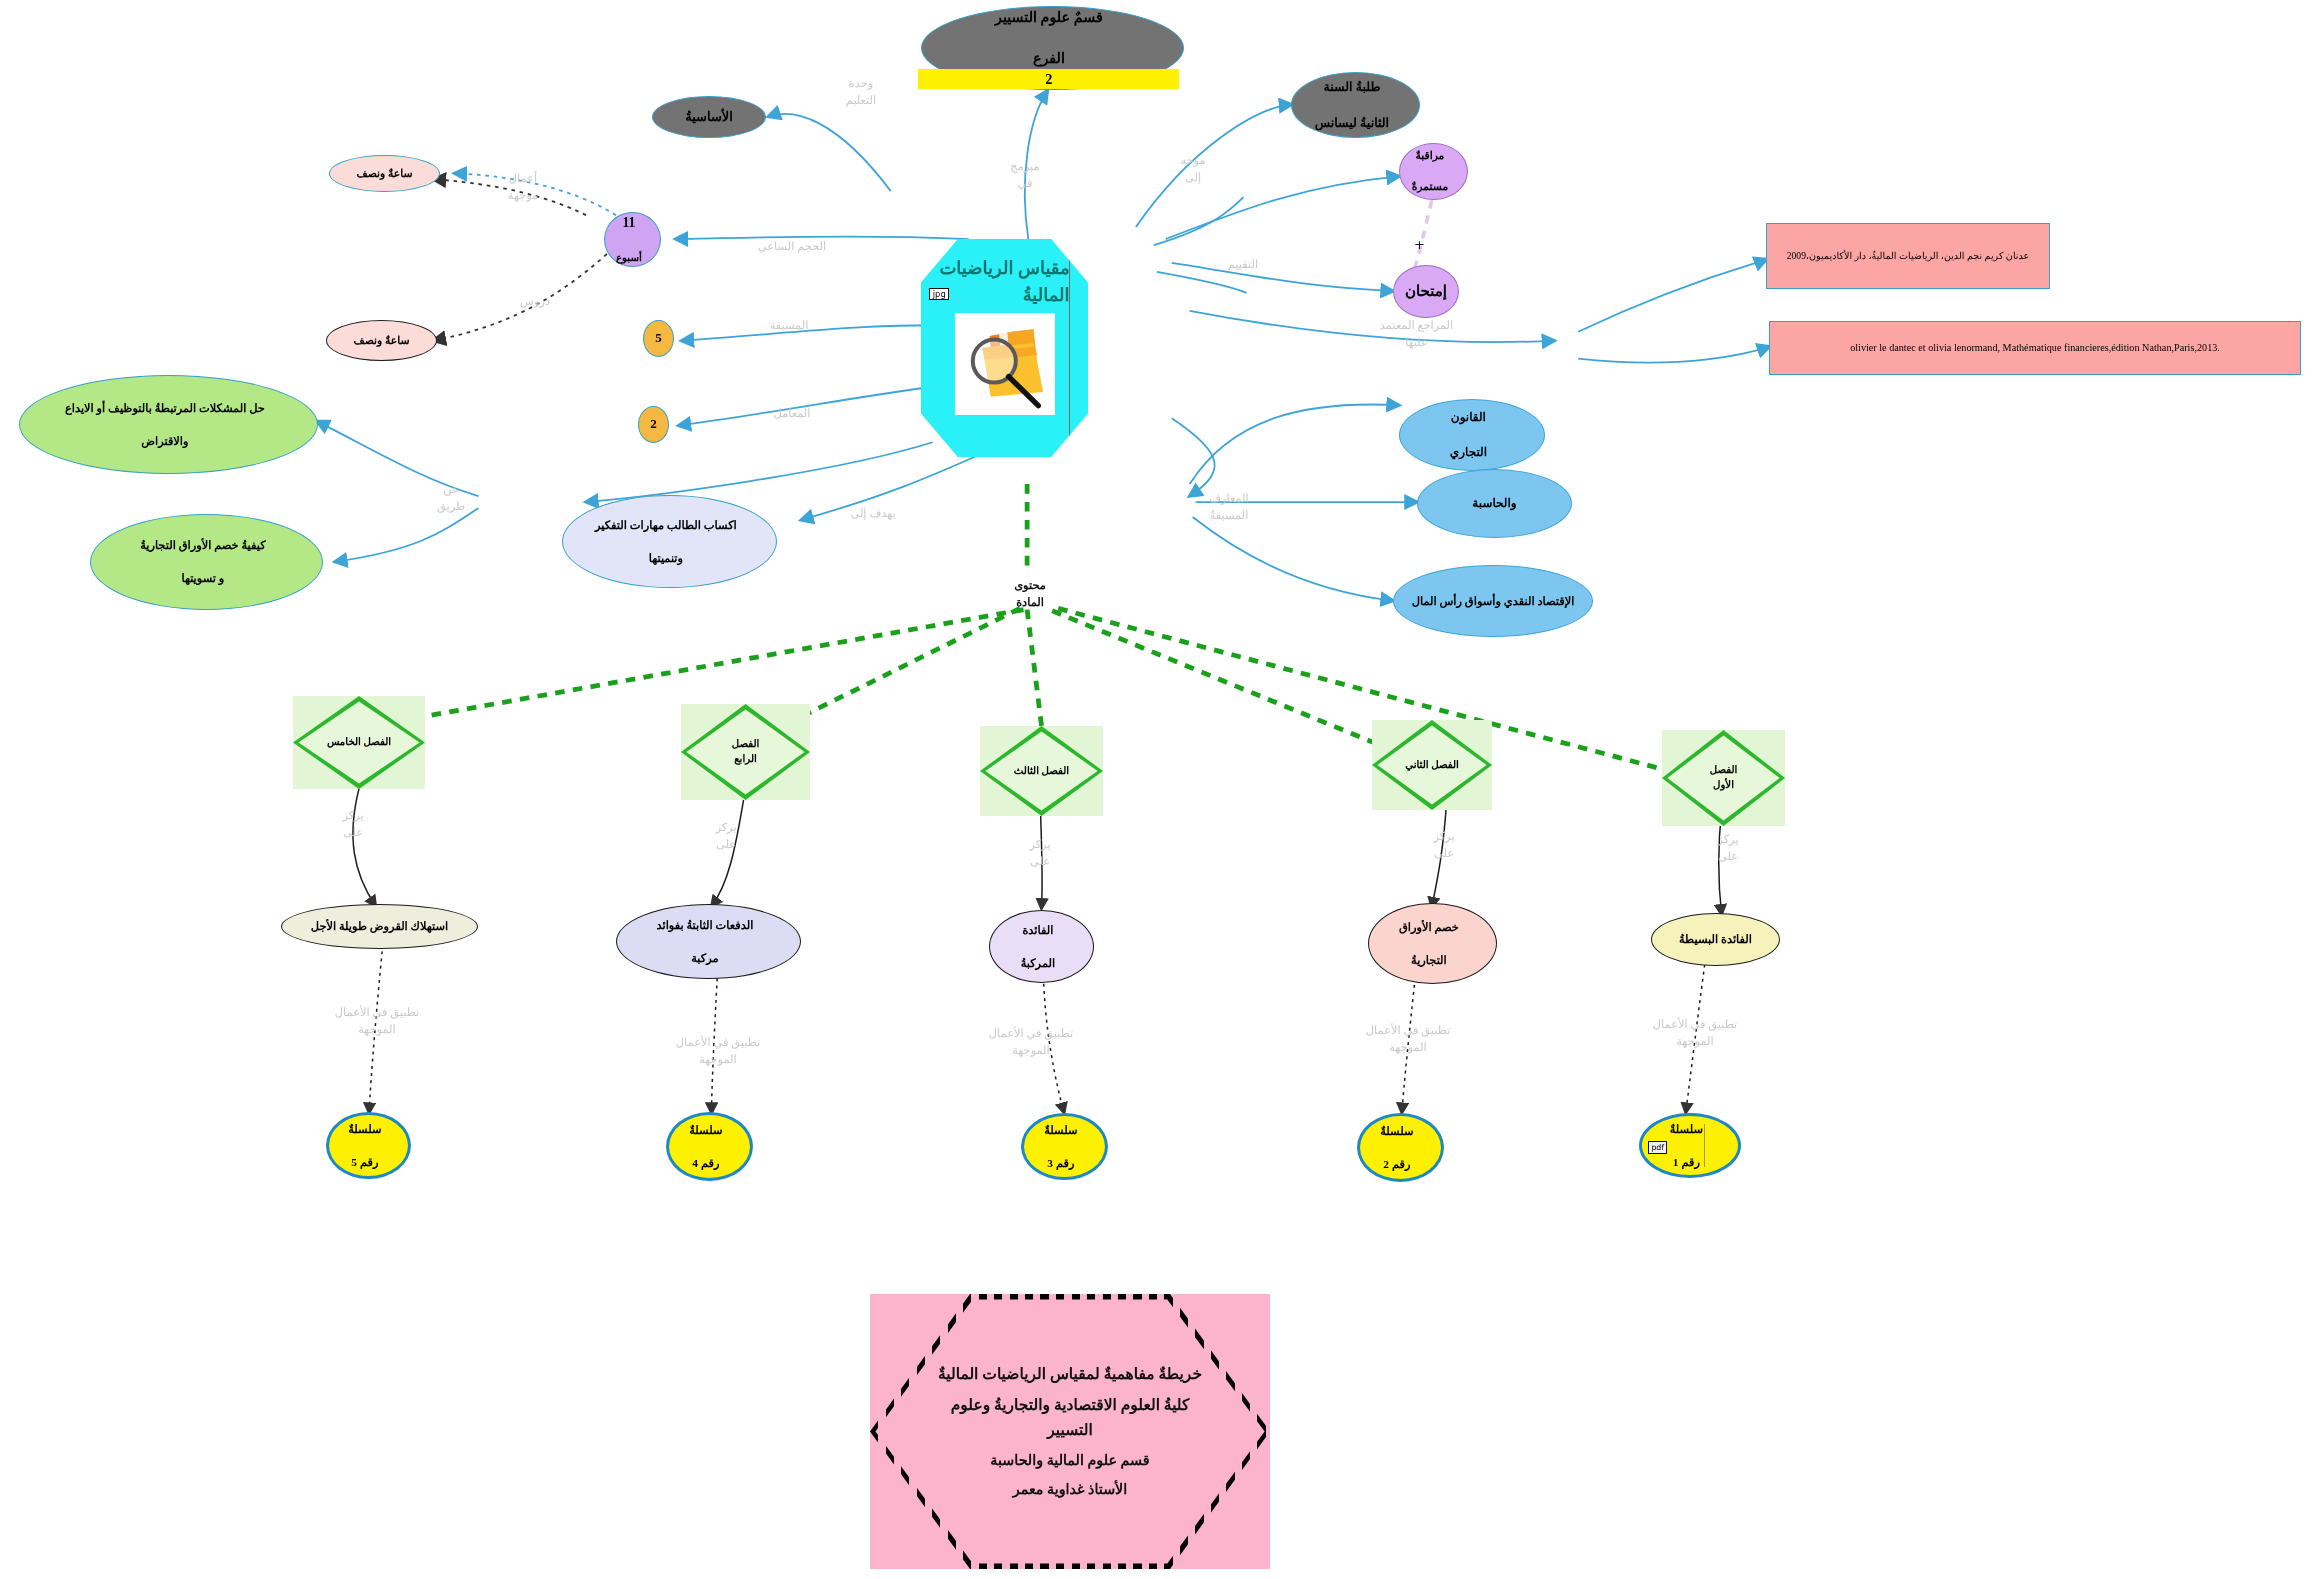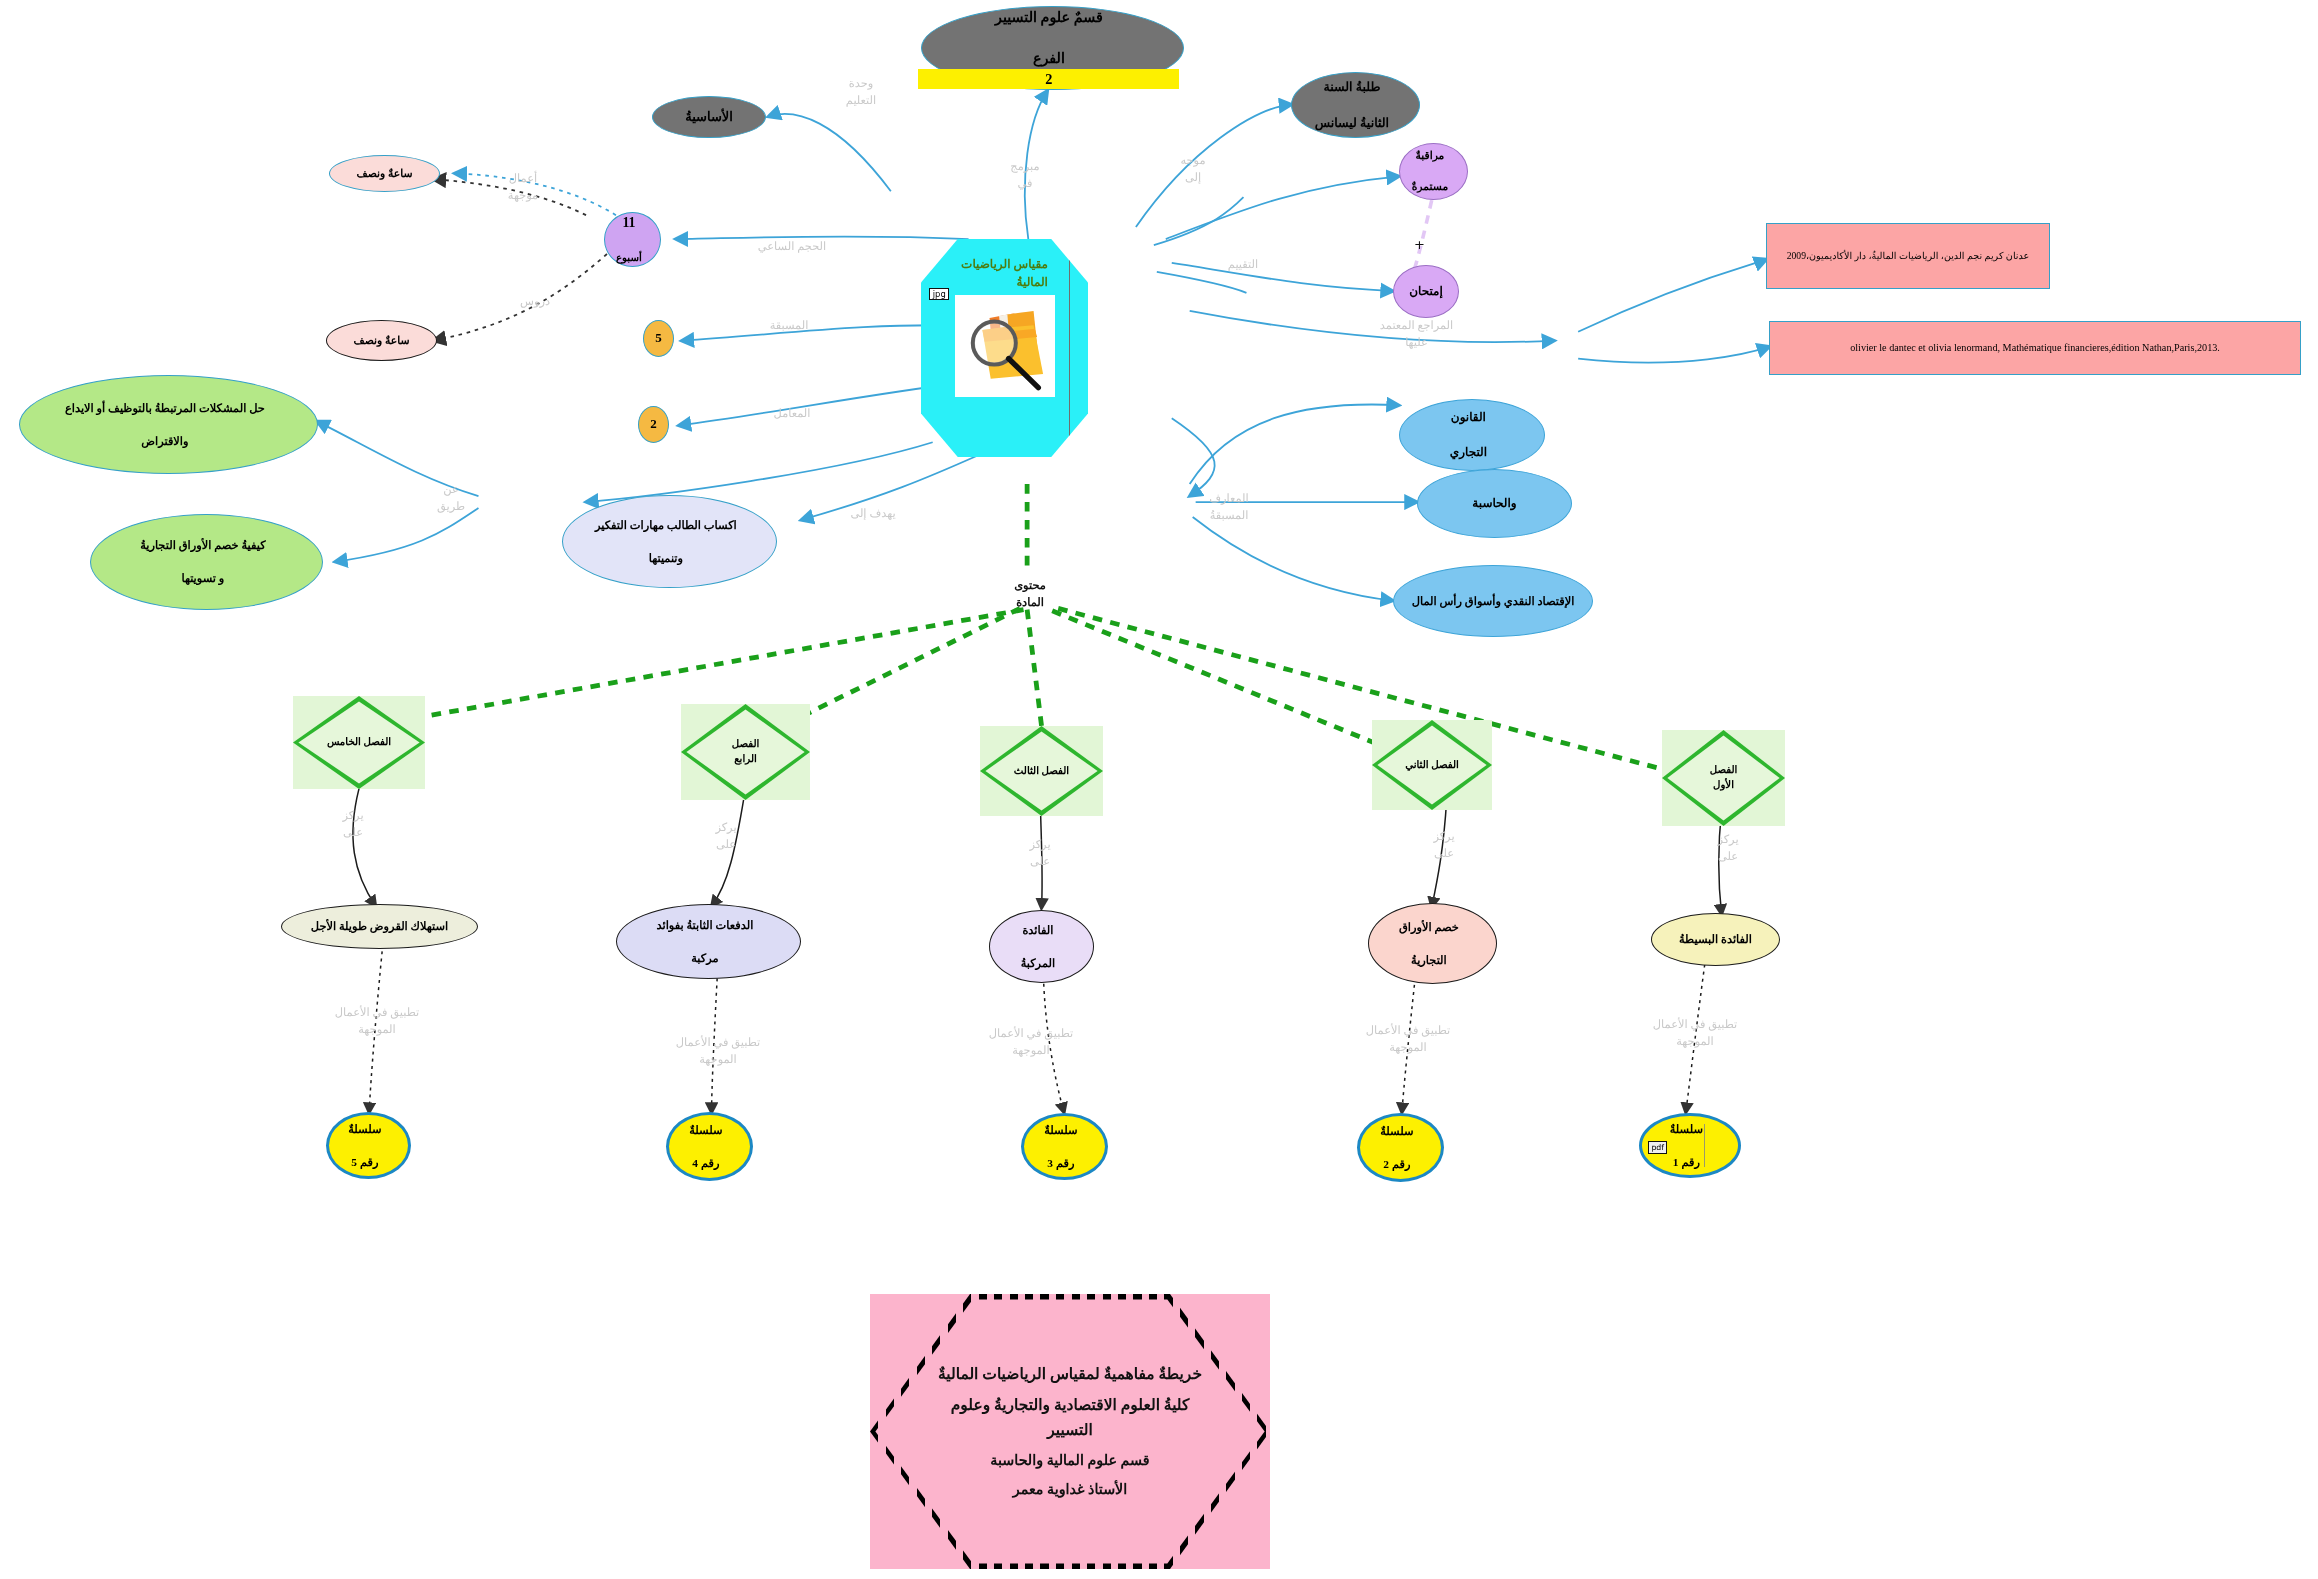--- a/index.html
+++ b/index.html
@@ -36,21 +36,21 @@
   .serieE{background:#fdf000;border:3.6px solid #1c88c4;}
 
   .refbox{background:#fca5a5;border:1.2px solid #35a0c8;}
 
   .octagon{
     background:#2af0f8;
     clip-path:polygon(22% 0,78% 0,100% 20%,100% 80%,78% 100%,22% 100%,0 80%,0 20%);
   }
   .oct-inner{position:absolute;inset:0;display:flex;flex-direction:column;
              align-items:center;justify-content:flex-start;padding-top:15.5px;}
-  .oct-title{font-size:12px;font-weight:bold;line-height:1.5;color:#4d7c0f;}
+  .oct-title{font-size:18px;font-weight:bold;line-height:1.5;color:#0f766e;}
   .oct-img{width:100px;height:102px;background:#fff;margin-top:4.8px;position:relative;overflow:hidden;}
   .oct-rule{position:absolute;right:18px;top:14.3px;bottom:9.6px;width:1.2px;background:#6f6f6f;}
   .filetag{position:absolute;left:8.4px;top:49px;background:#fff;border:1.2px solid #111;
            font-family:"DejaVu Sans",sans-serif;font-size:8.4px;padding:0 2.4px;font-weight:normal;}
 
   .diamond{background:#e2f6d6;}
   .diamond-shape{position:absolute;inset:0;background:#2eb62e;
      clip-path:polygon(50% 0,100% 50%,50% 100%,0 50%);}
   .diamond-inner{position:absolute;inset:5.4px;background:#e6f7da;
      clip-path:polygon(50% 0,100% 50%,50% 100%,0 50%);}
@@ -184,21 +184,21 @@
     </span>
   </div>
 
   <div class="node ellipse purpleLight" style="left:1399px;top:143px;width:69px;height:57px;font-size:10.8px;">
     <span>
       <span>مراقبةٌ</span><br>
       <span>مستمرةٌ</span>
     </span>
   </div>
 
-  <div class="node ellipse purpleLight" style="left:1393px;top:265px;width:66px;height:53px;font-size:12px;">
+  <div class="node ellipse purpleLight" style="left:1393px;top:265px;width:66px;height:53px;font-size:15px;">
     <span>إمتحان</span>
   </div>
 
   <div class="node ellipse purpleE" style="left:604px;top:212px;width:57px;height:55px;font-size:12px;">
     <span>
       <span style="font-size:13.7px;">11</span><br>
       <span style="font-size:10.2px;">أسبوع</span>
     </span>
   </div>
 

